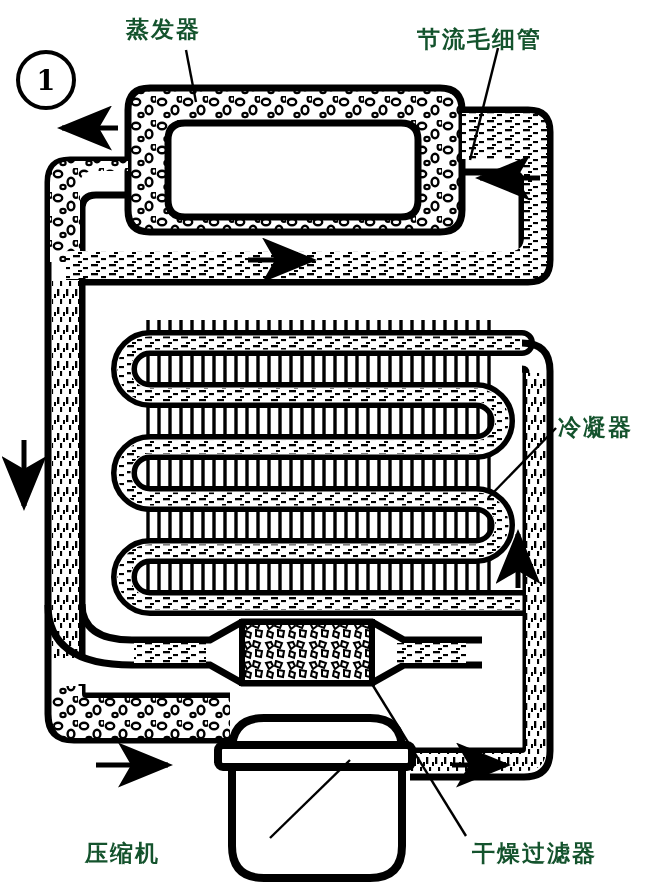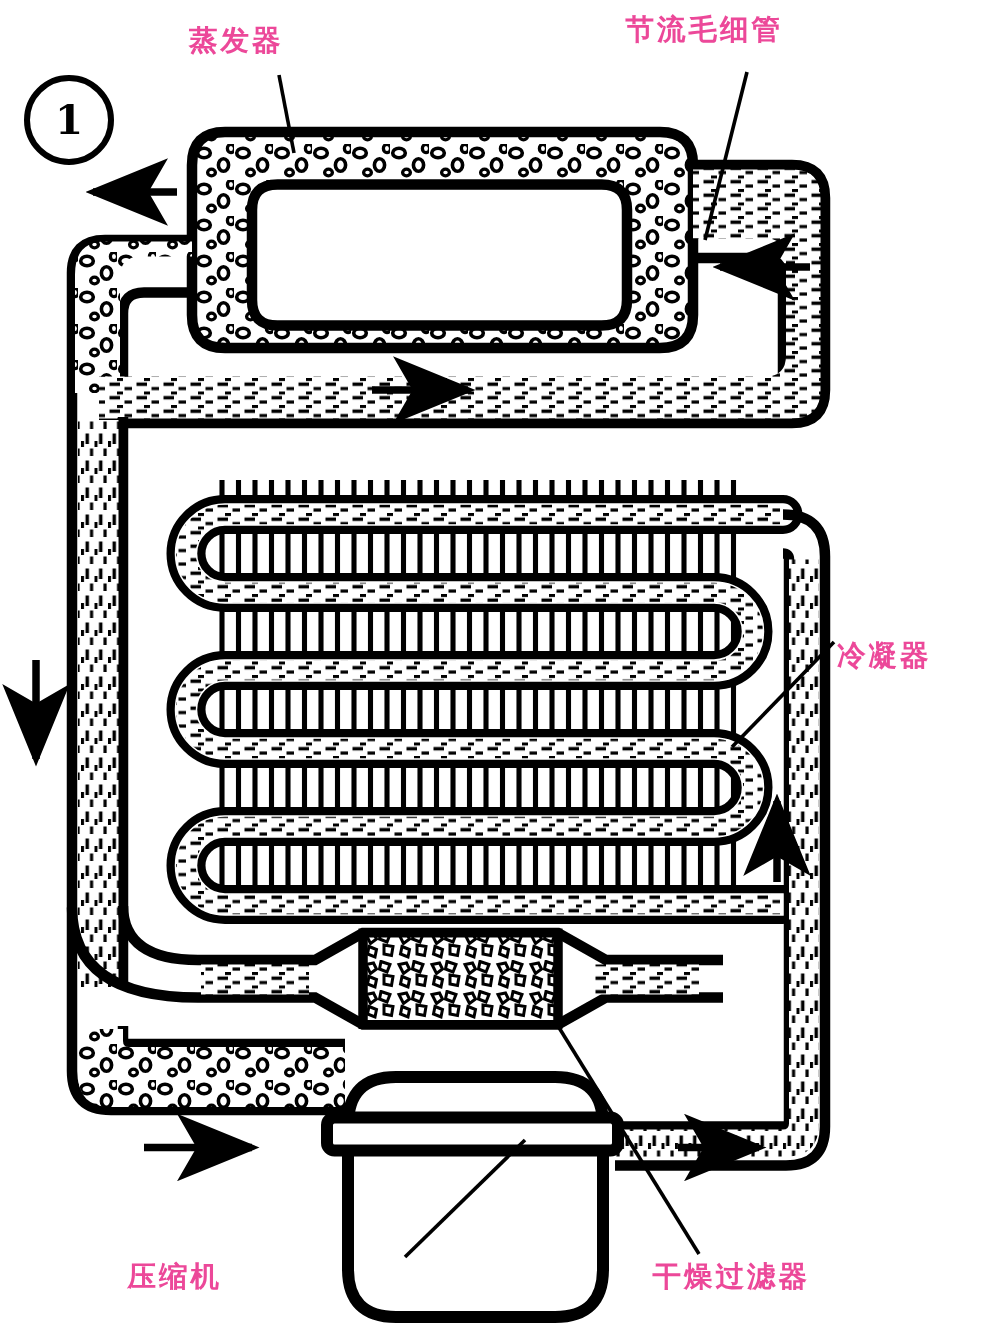--- a/index.html
+++ b/index.html
@@ -21,31 +21,31 @@
     position: absolute;
     left: 0;
     top: 0;
     width: 665px;
     height: 893px;
   }
   .lbl {
     position: absolute;
     font-family: "DejaVu Sans", "Liberation Sans", sans-serif;
     font-weight: bold;
-    font-size: 19px;
+    font-size: 23px;
     letter-spacing: 2px;
-    color: #ec4899;
+    color: #14532d;
     white-space: nowrap;
     line-height: 1;
   }
   #lbl-evaporator { left: 126px; top: 18px; }
-  #lbl-capillary  { left: 417px; top: 11px; text-align: right; }
-  #lbl-condenser  { left: 558px; top: 428px; }
+  #lbl-capillary  { left: 417px; top: 28px; text-align: right; }
+  #lbl-condenser  { left: 558px; top: 416px; }
   #lbl-compressor { left: 85px;  top: 842px; }
-  #lbl-drier      { left: 435px; top: 842px; }
+  #lbl-drier      { left: 472px; top: 842px; }
   #fig-num {
     position: absolute;
     left: 16px; top: 50px;
     width: 52px; height: 52px;
     border: 4px solid #000;
     border-radius: 50%;
     display: flex;
     align-items: center;
     justify-content: center;
     font-size: 27px;

